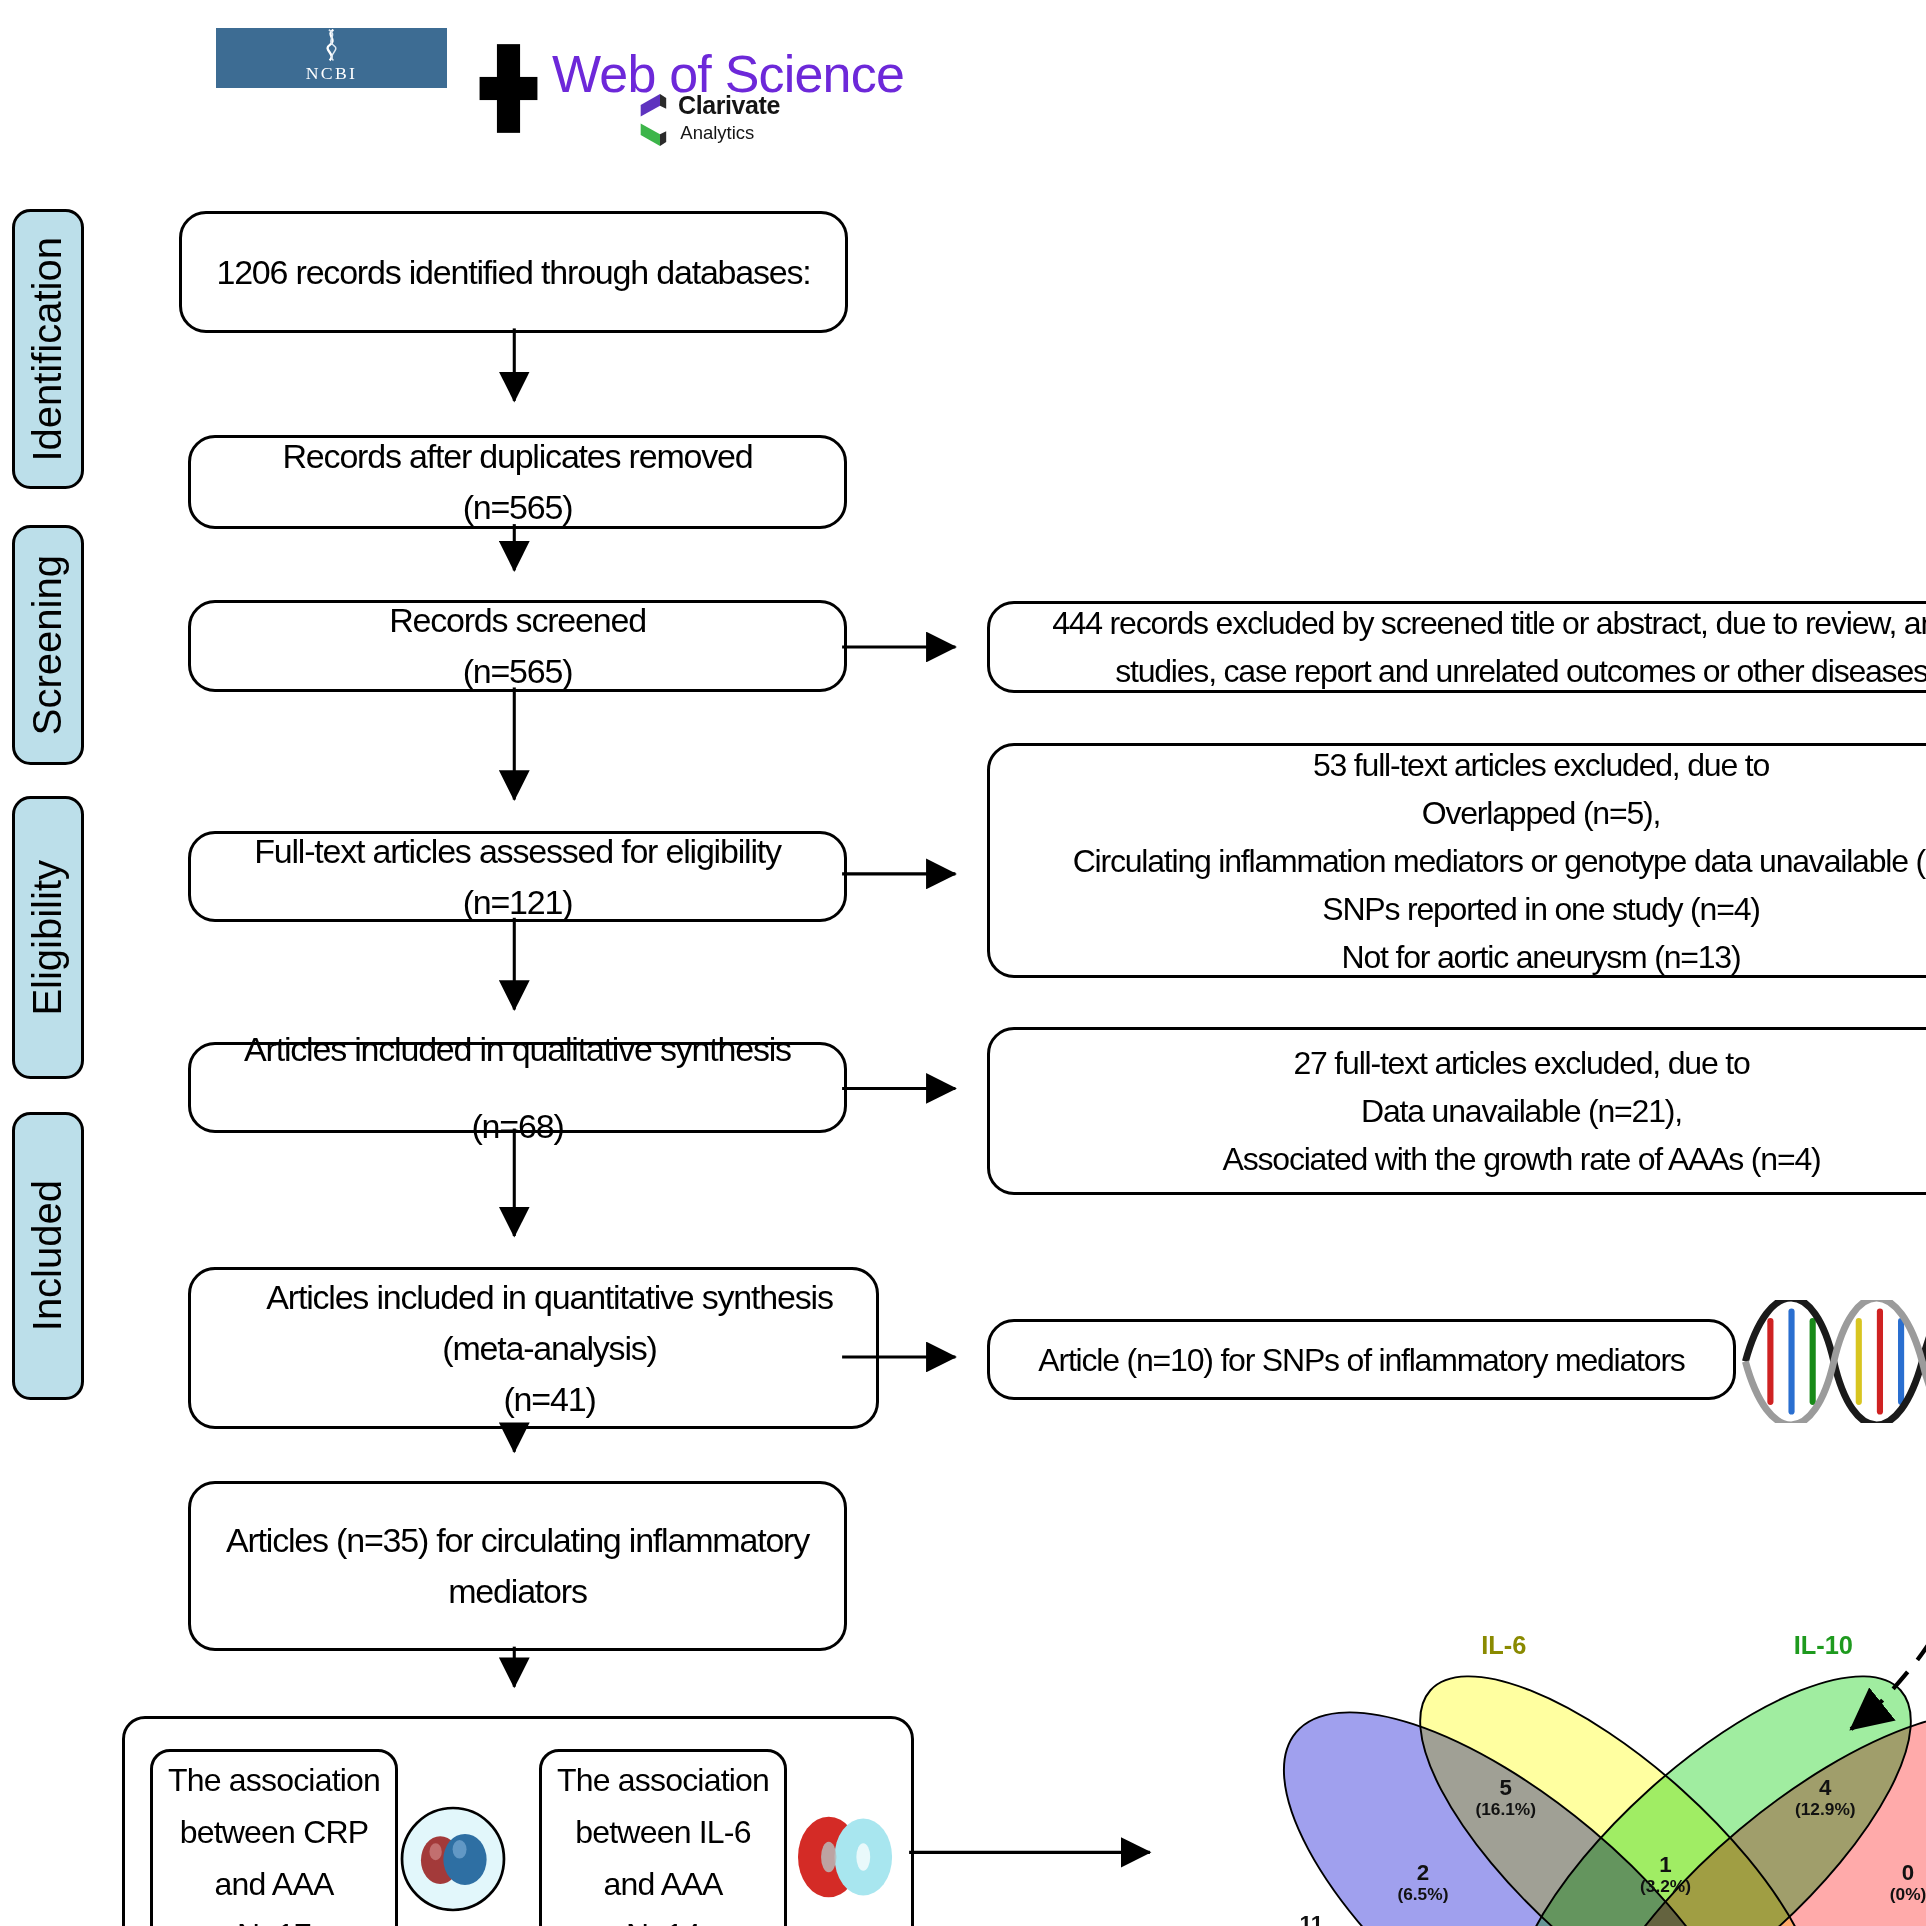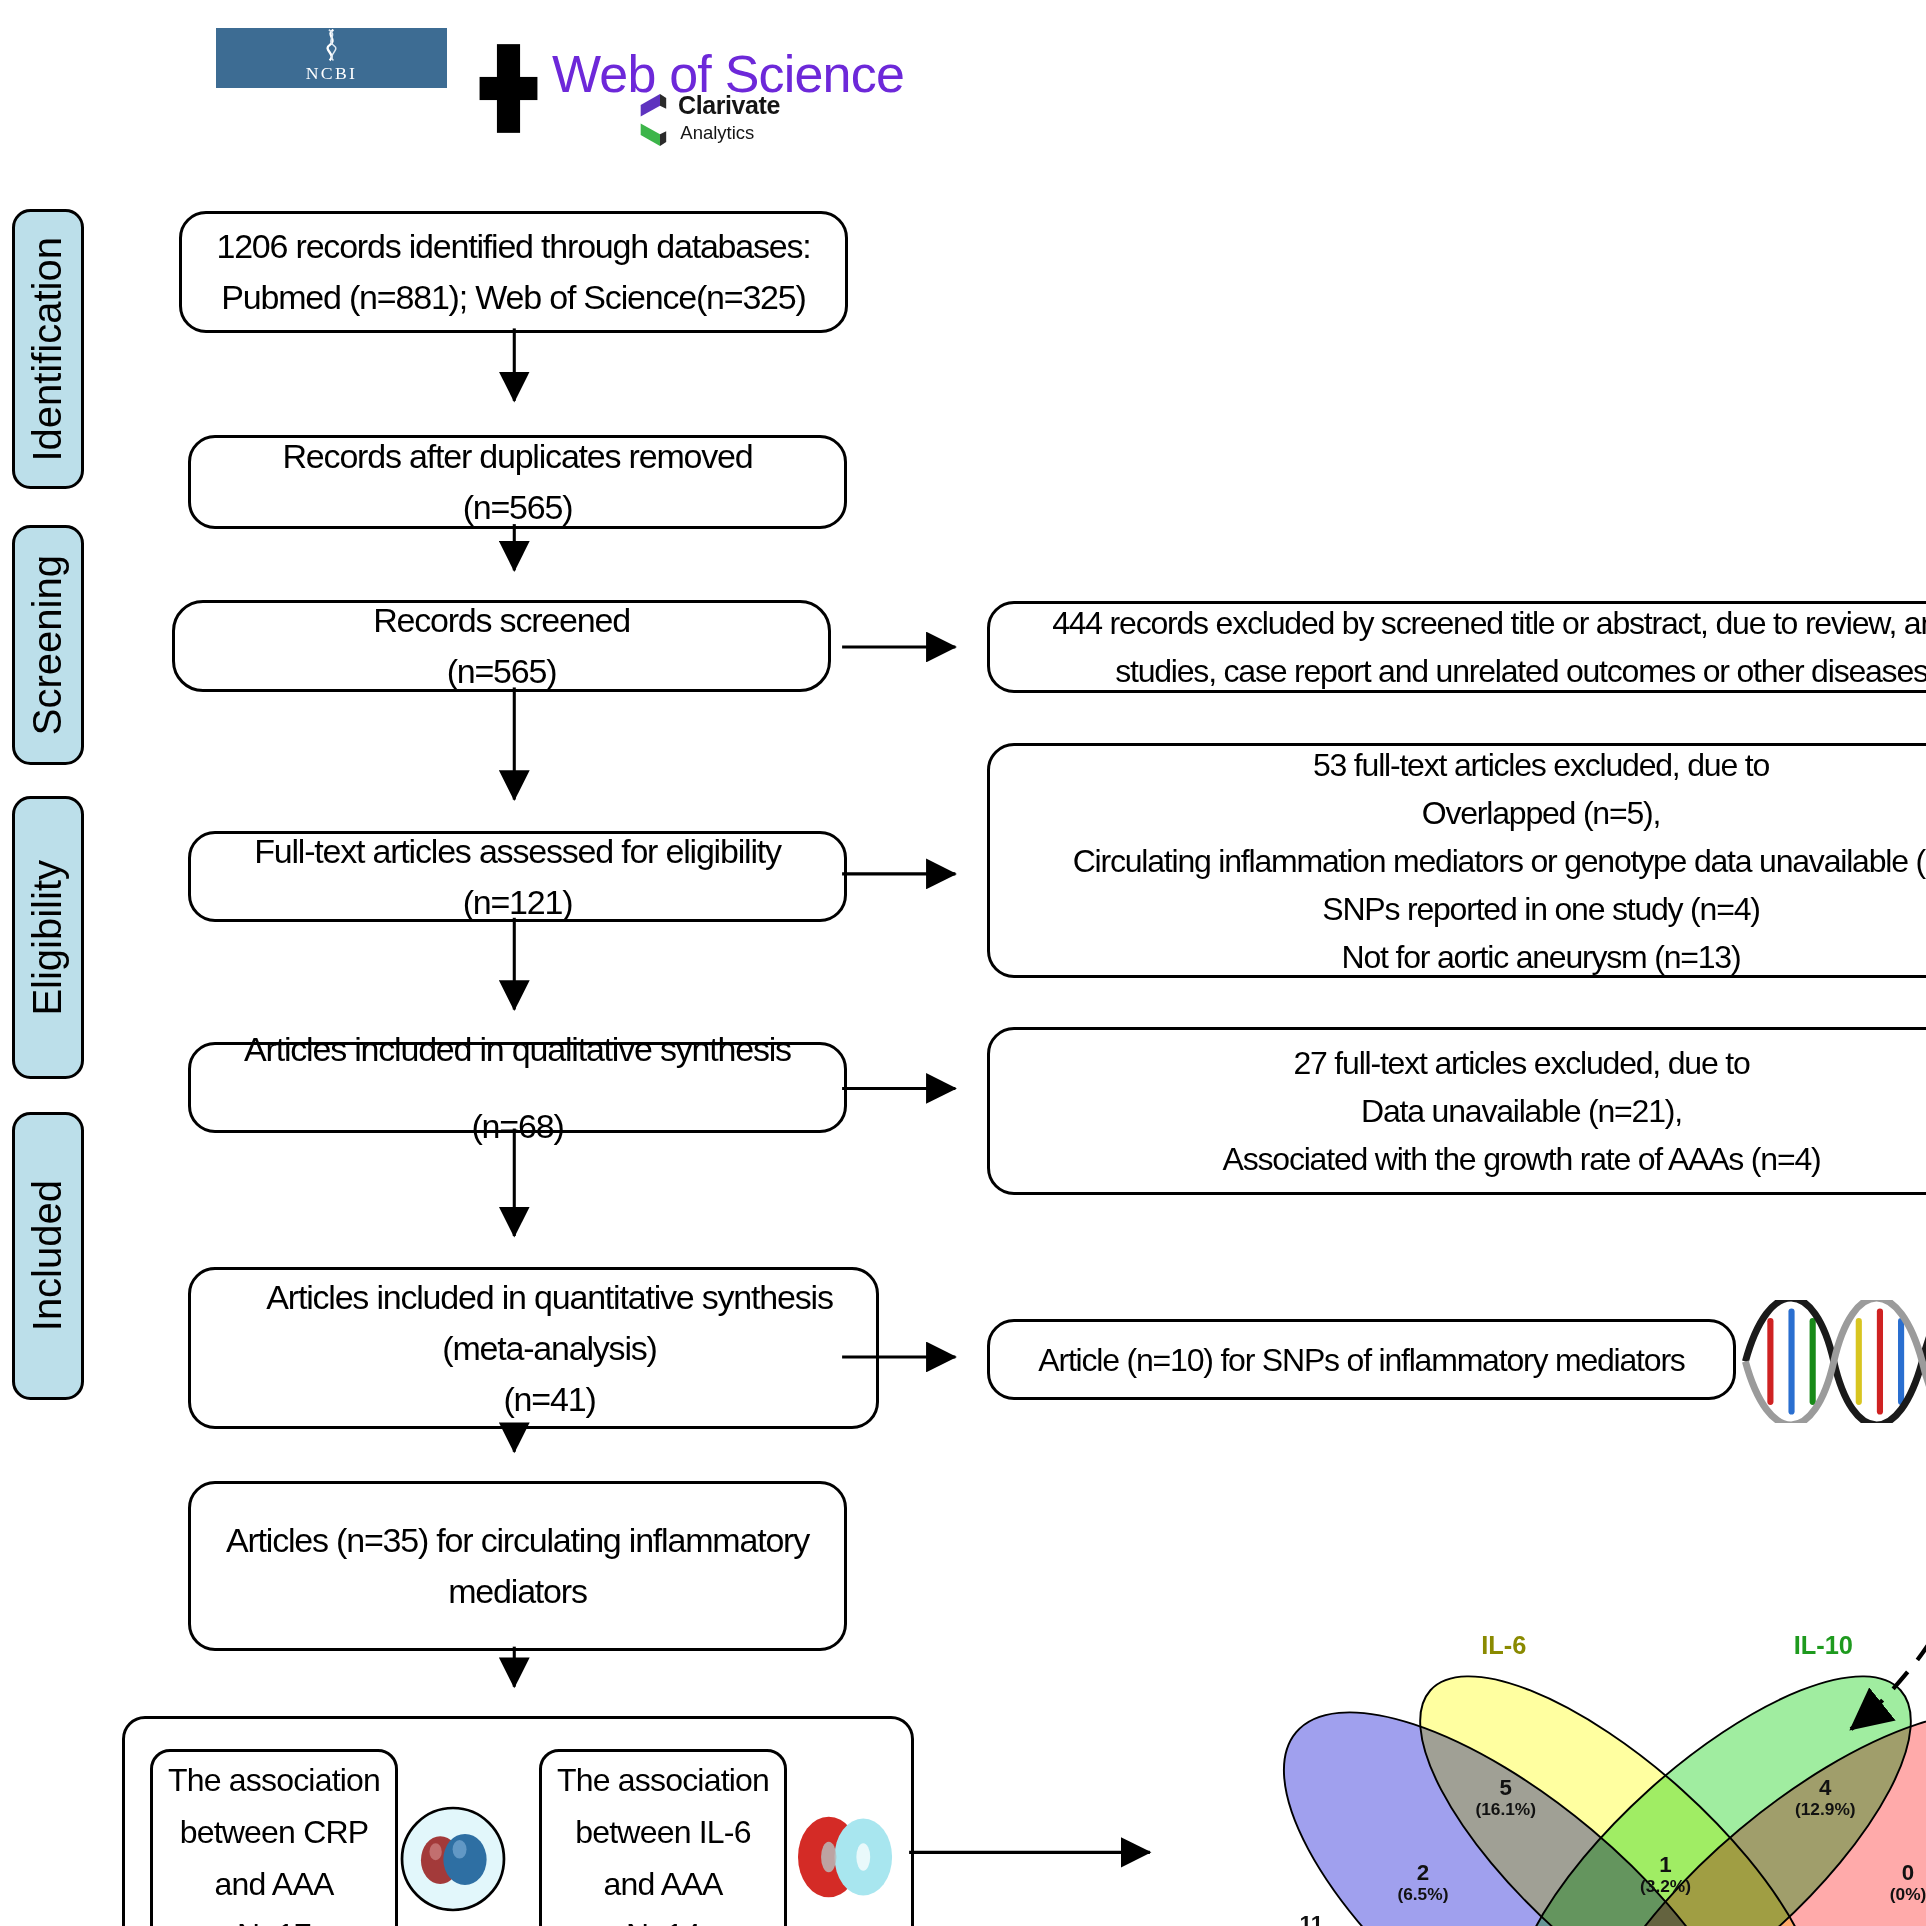--- a/index.html
+++ b/index.html
@@ -68,27 +68,26 @@
     </div>
   <div class="stage" style="top:796px;height:277px;">
     <span>Eligibility</span>
     </div>
   <div class="stage" style="top:1112px;height:282px;">
     <span>Included</span>
     </div>
 
   <div class="box" style="left:179px;top:211px;width:663px;height:116px;text-align:center;">
     <div>1206 records identified through databases:</div>
-    <div>Pubmed (n=881); Web of Science(n=325)</div>
   </div>
   <div class="box" style="left:188px;top:435px;width:653px;height:88px;">
     <div>Records after duplicates removed</div>
     <div>(n=565)</div>
   </div>
-  <div class="box" style="left:172px;top:600px;width:653px;height:86px;border-radius:31px;">
+  <div class="box" style="left:188px;top:600px;width:653px;height:86px;">
     <div>Records screened</div>
     <div>(n=565)</div>
   </div>
   <div class="box" style="left:188px;top:831px;width:653px;height:85px;">
     <div>Full-text articles assessed for eligibility</div>
     <div>(n=121)</div>
   </div>
   <div class="box" style="left:188px;top:1042px;width:653px;height:85px;gap:26px;">
     <div>Articles included in qualitative synthesis</div>
     <div>(n=68)</div>

